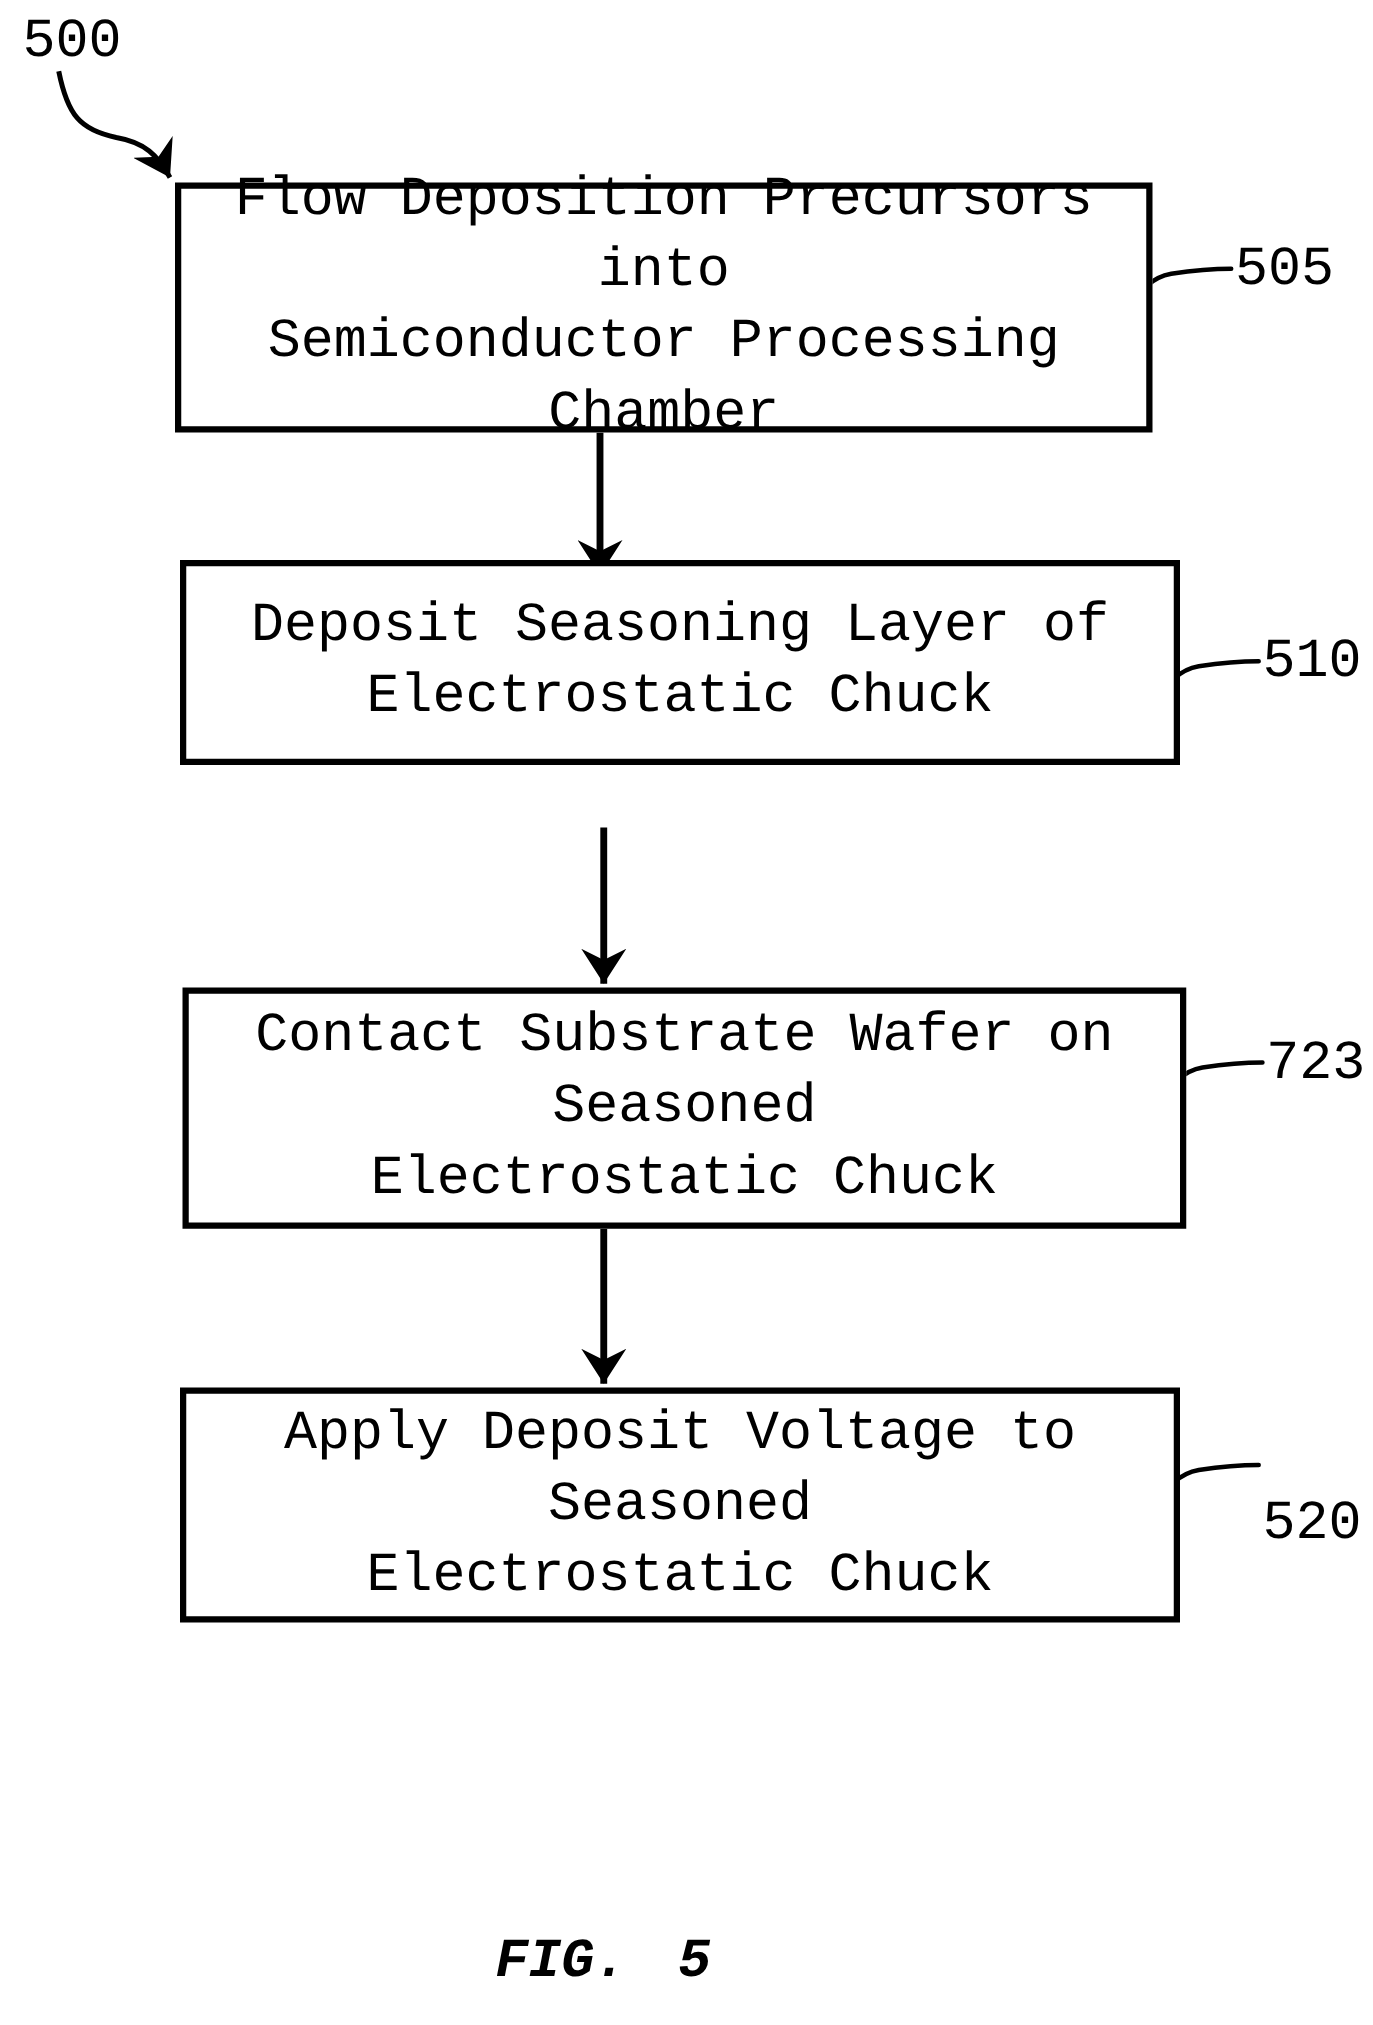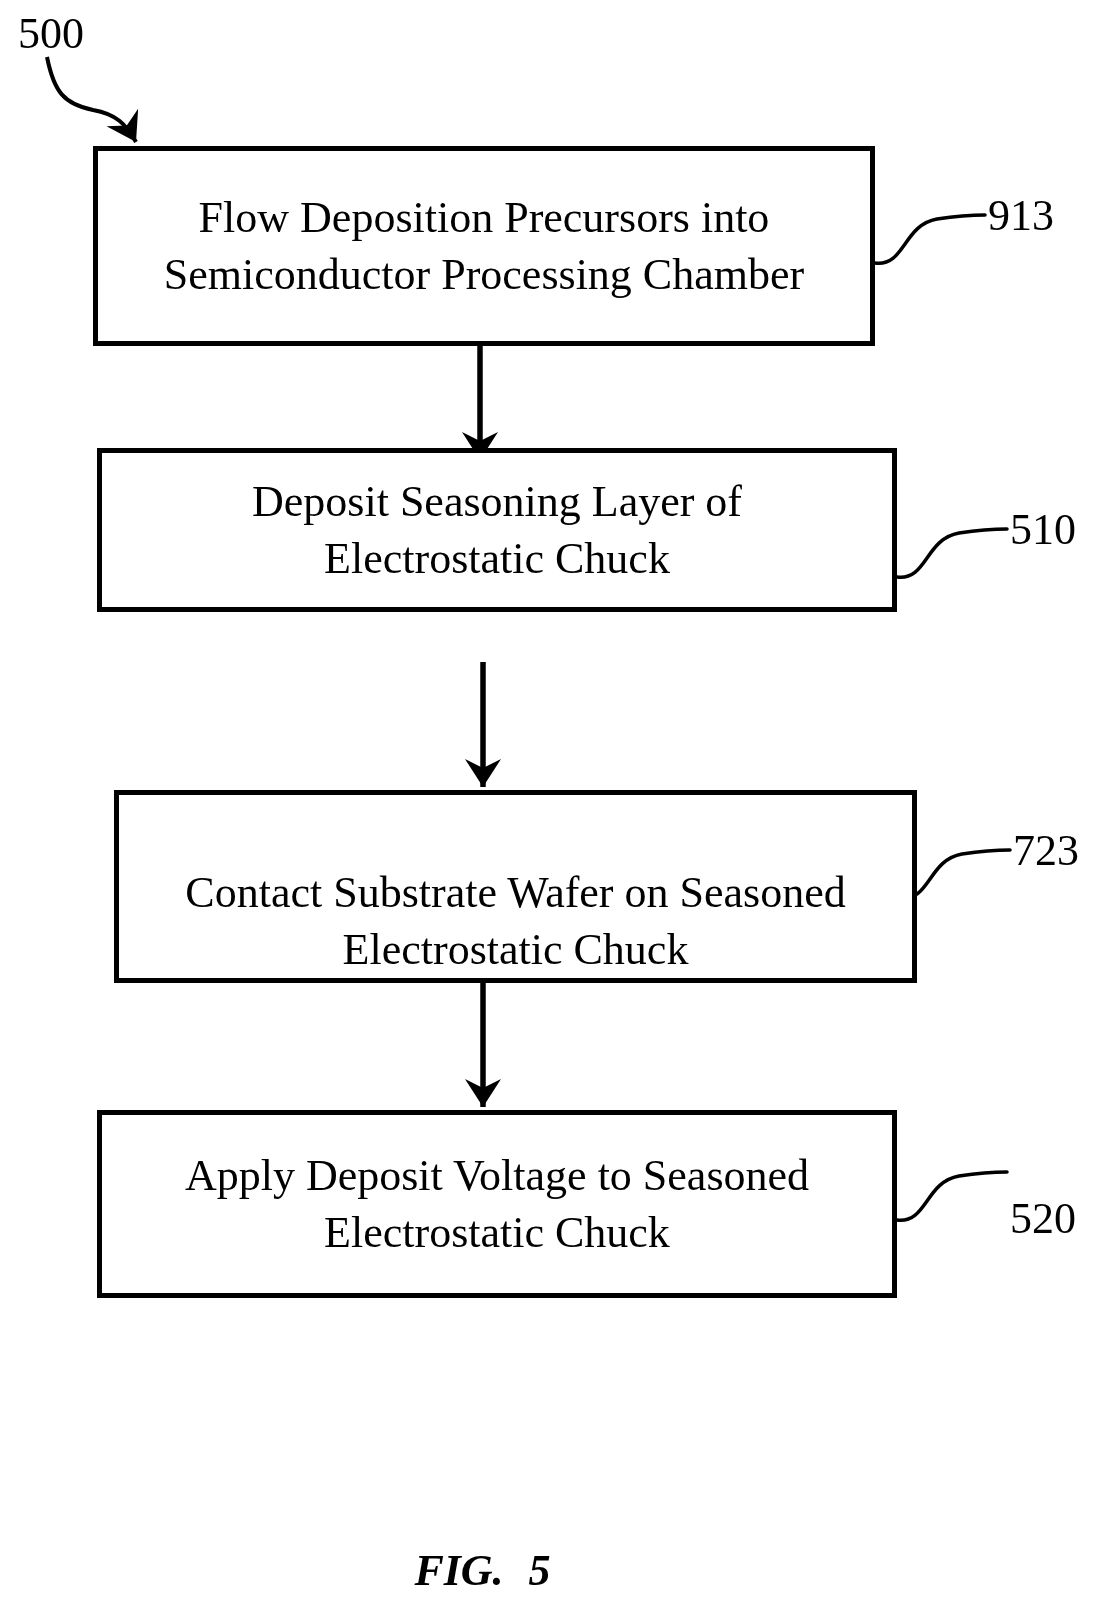--- a/index.html
+++ b/index.html
@@ -5,21 +5,21 @@
   html, body {
     margin: 0;
     padding: 0;
     background: #ffffff;
   }
   .canvas {
     position: relative;
     width: 1098px;
     height: 1620px;
     background: #ffffff;
-    font-family: Liberation Serif, serif;
+    font-family: Liberation Mono, monospace;
     color: #000000;
     overflow: hidden;
   }
   .svg-layer {
     position: absolute;
     left: 0;
     top: 0;
     width: 1098px;
     height: 1620px;
   }
@@ -27,24 +27,25 @@
     position: absolute;
     box-sizing: border-box;
     border: 5px solid #000000;
     background: #ffffff;
     display: flex;
     align-items: center;
     justify-content: center;
     text-align: center;
     font-size: 44px;
     line-height: 57px;
+    margin-left: 47px;
   }
   .box-1 { left: 93px;  top: 146px;  width: 782px; height: 200px; }
   .box-2 { left: 97px;  top: 448px;  width: 800px; height: 164px; }
-  .box-3 { left: 114px;  top: 790px;  width: 803px; height: 193px; align-items: flex-end; }
+  .box-3 { left: 99px;  top: 790px;  width: 803px; height: 193px; }
   .box-4 { left: 97px;  top: 1110px; width: 800px; height: 188px; }
   .ref-num {
     position: absolute;
     font-size: 44px;
     line-height: 44px;
     white-space: nowrap;
   }
   .ref-500 { left: 18px;   top: 12px; }
   .ref-505 { left: 988px;  top: 194px; }
   .ref-510 { left: 1010px; top: 508px; }
@@ -87,21 +88,21 @@
   </svg>
 
   <div class="ref-num ref-500">500</div>
 
   <div class="step-box box-1">
     <div>
       <span>Flow Deposition Precursors into</span><br>
       <span>Semiconductor Processing Chamber</span>
     </div>
   </div>
-  <div class="ref-num ref-505">913</div>
+  <div class="ref-num ref-505">505</div>
 
   <div class="step-box box-2">
     <div>
       <span>Deposit Seasoning Layer of</span><br>
       <span>Electrostatic Chuck</span>
     </div>
   </div>
   <div class="ref-num ref-510">510</div>
 
   <div class="step-box box-3">

